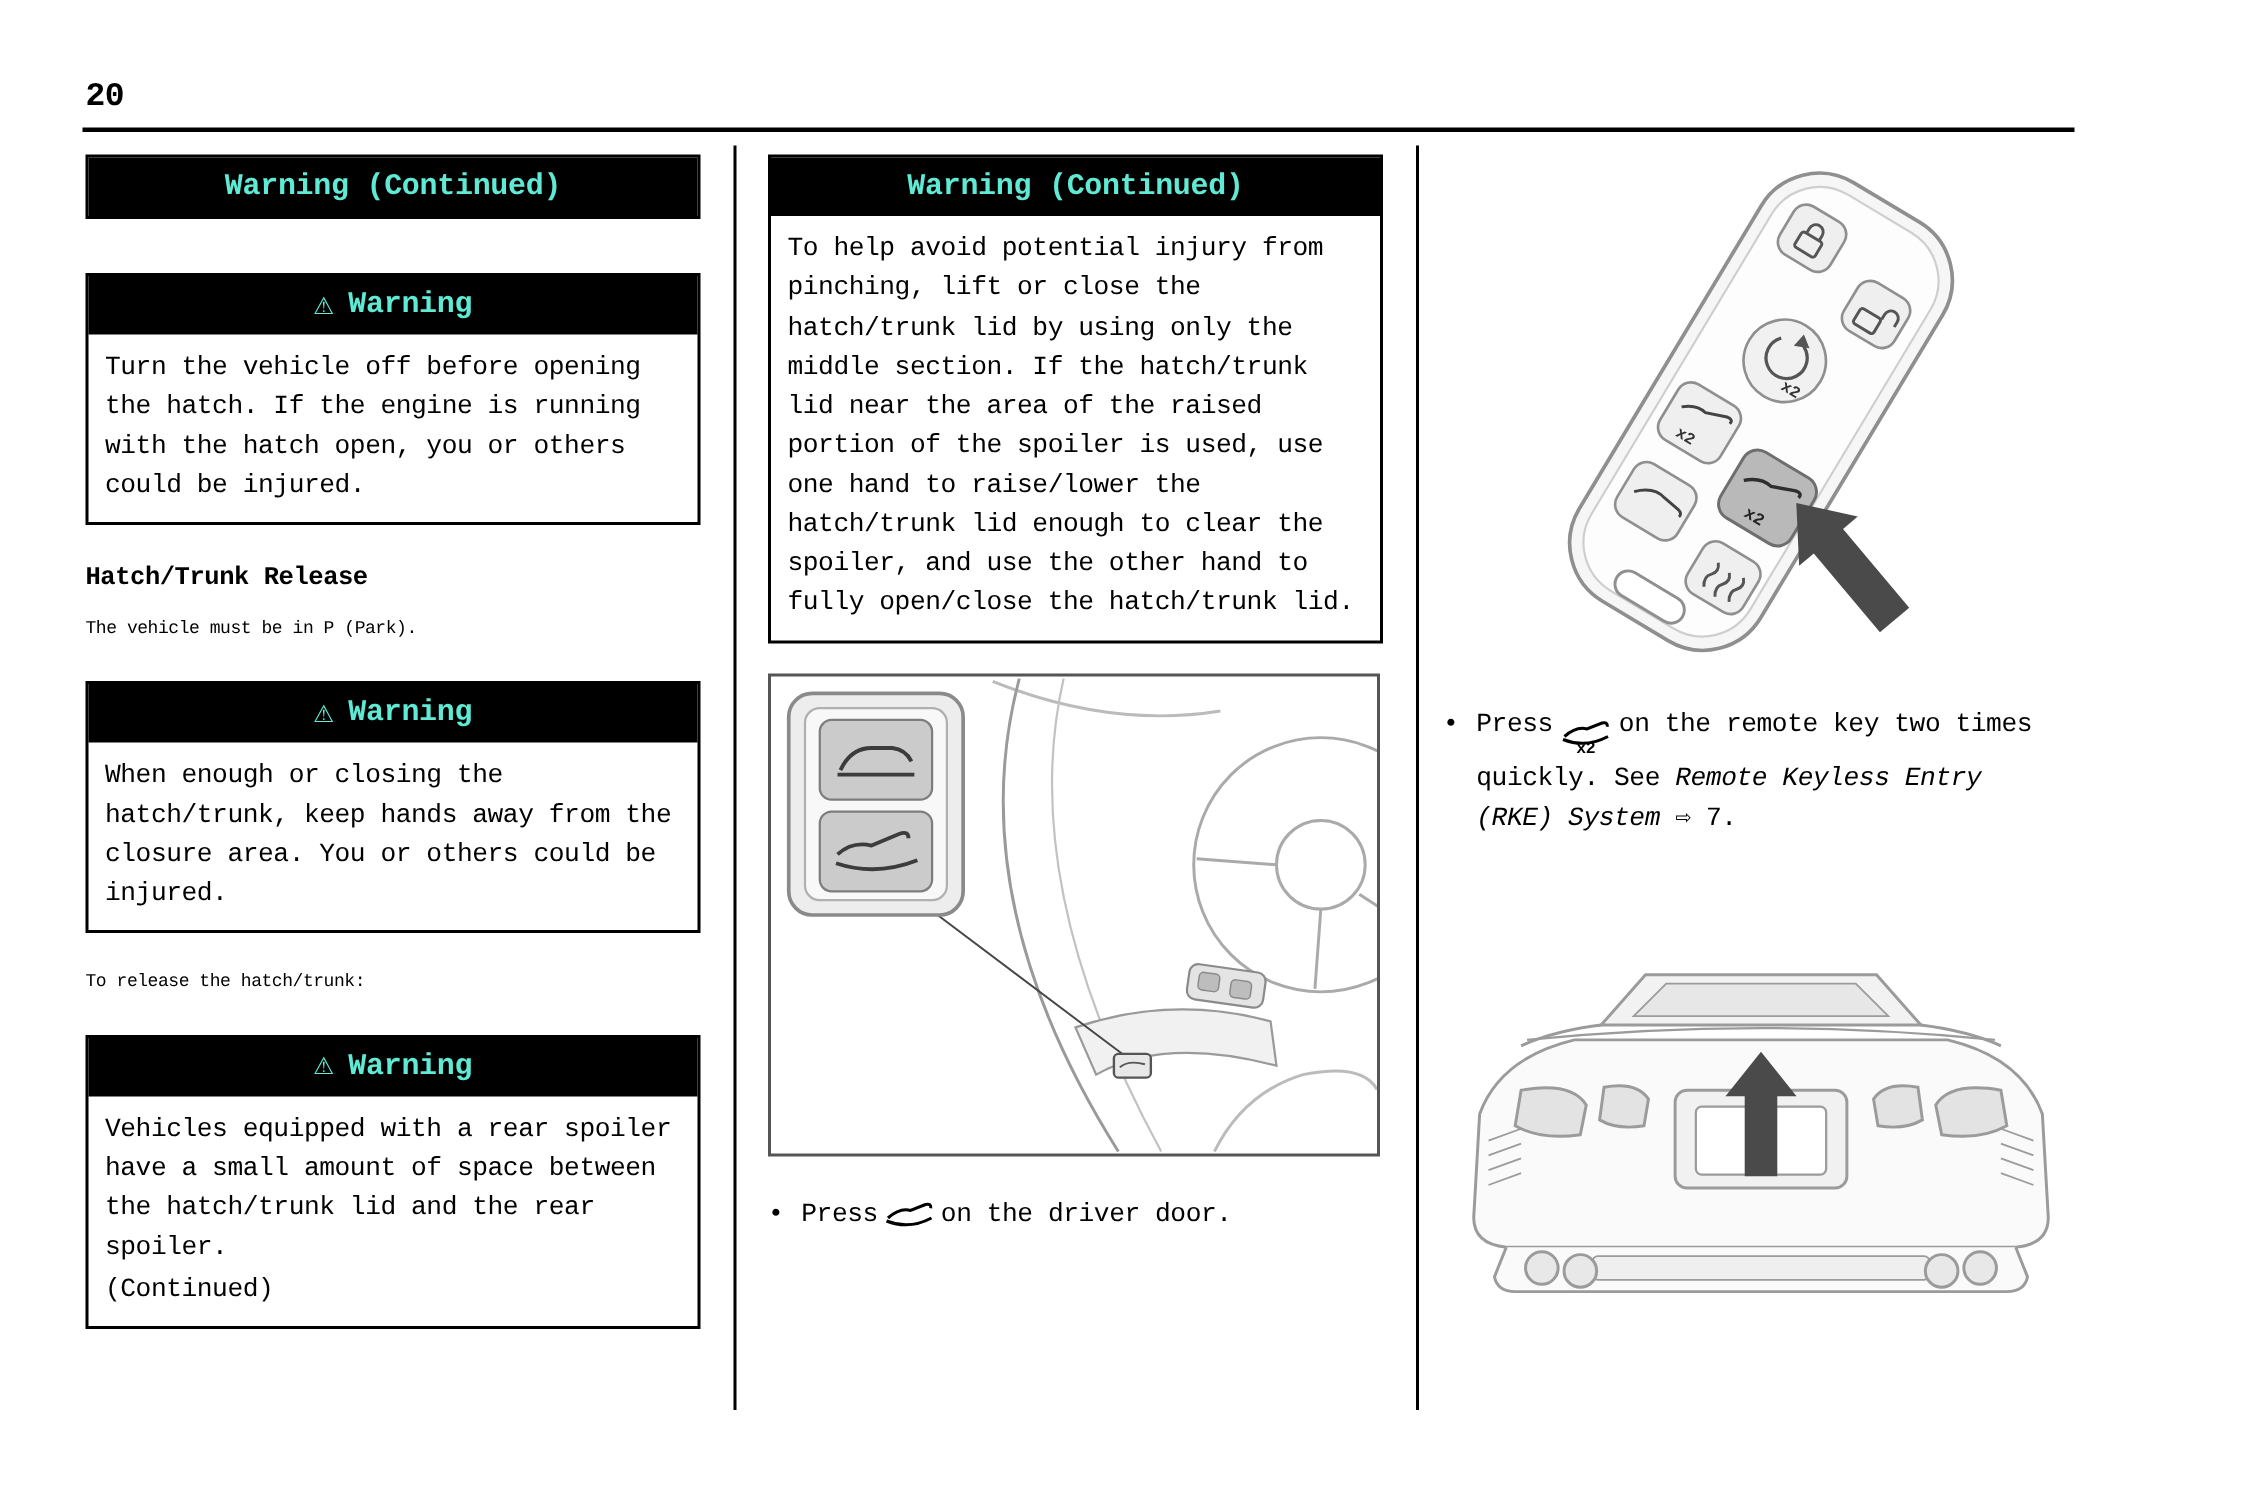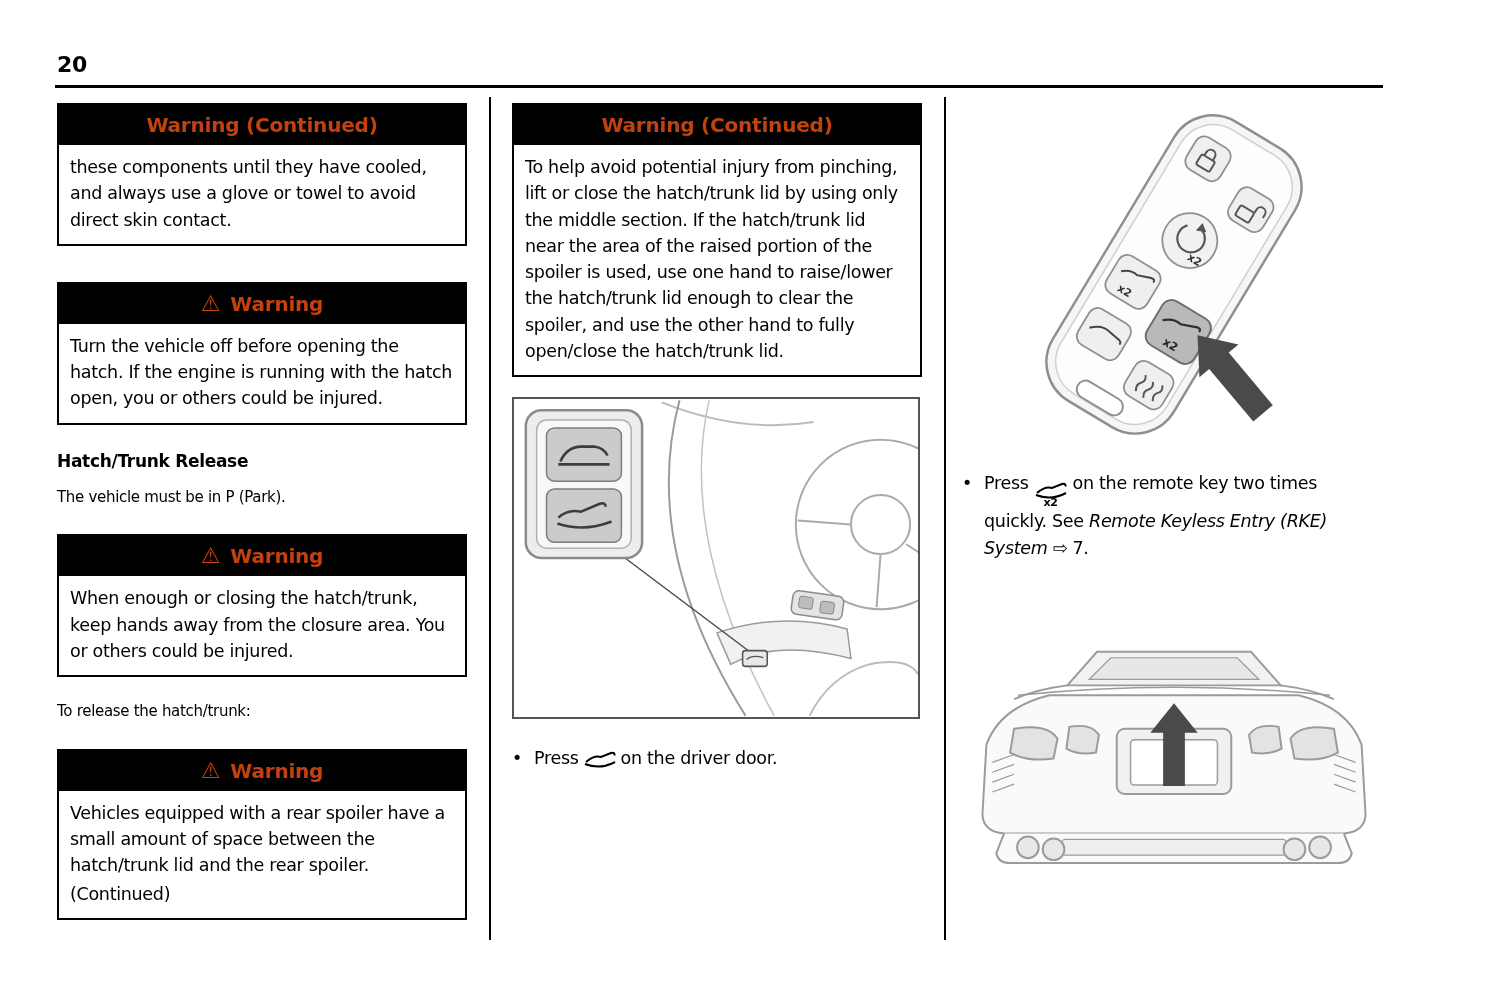--- a/index.html
+++ b/index.html
@@ -3,21 +3,21 @@
 <meta charset="utf-8">
 <style>
   * { box-sizing: border-box; }
   html, body { margin: 0; padding: 0; }
   body {
     width: 1496px; height: 1000px;
     background: #ffffff; color: #000;
     font-family: "DejaVu Sans", "Liberation Sans", sans-serif;
     overflow: hidden;
   }
-  .page { position: relative; width: 1496px; height: 1000px; background: #fff; }
+  .page { position: relative; width: 1496px; height: 1000px; background: #fff; font-family: Liberation Mono, monospace; }
 
   
   .page-header {
     position: absolute; top: 52px; left: 57px;
     display: flex; gap: 48px; align-items: baseline;
     font-weight: bold; font-size: 22px; letter-spacing: -0.3px;
   }
   .header-rule {
     position: absolute; top: 85px; left: 55px;
     width: 1328px; height: 3px; background: #000;
@@ -30,35 +30,35 @@
   #col-right  { left: 962px; width: 424px; }
   .col-divider {
     position: absolute; top: 97px; width: 2px; height: 843px; background: #000;
   }
   #divider-1 { left: 489px; }
   #divider-2 { left: 944px; }
 
   
   .warnbox { border: 2px solid #000; background: #fff; }
   .warnbox-header {
-    background: #000; color: #c2410c;
+    background: #000; color: #5eead4;
     display: flex; align-items: center; justify-content: center; gap: 10px;
     font-weight: bold; font-size: 20px; padding: 8px 4px;
     letter-spacing: -0.2px;
   }
   .warn-tri { font-size: 22px; line-height: 1; font-weight: normal; }
   .warnbox-body {
     padding: 9px 11px 11px;
     font-size: 17.5px; line-height: 1.5; letter-spacing: -0.3px;
   }
   .continued-note { text-align: left; margin-top: 2px; }
 
   
   .section-heading { font-size: 17px; font-weight: bold; margin: 26px 0 16px; letter-spacing: -0.3px; }
-  .para { font-size: 15px; letter-spacing: -0.3px; line-height: 1.45; }
+  .para { font-size: 12px; letter-spacing: -0.3px; line-height: 1.45; }
   .italic { font-style: italic; }
 
   .bullet { display: flex; gap: 12px; font-size: 17.5px; line-height: 1.55; letter-spacing: -0.3px; }
   .bullet-dot { line-height: 1.55; }
   .bullet-text { flex: 1; }
 
   .inline-icon { vertical-align: -4px; margin: 0 4px; }
   .icon-stack {
     display: inline-flex; flex-direction: column; align-items: center;
     vertical-align: -10px; margin: 0 5px;
@@ -100,21 +100,20 @@
 
   <div class="col-divider" id="divider-1"></div>
   <div class="col-divider" id="divider-2"></div>
 
   <div class="column" id="col-left">
 
     <div class="warnbox first" id="warnbox-continued">
       <div class="warnbox-header">
         <span>Warning  (Continued)</span>
       </div>
-      <div class="warnbox-body">these components until they have cooled, and always use a glove or towel to avoid direct skin contact.</div>
     </div>
 
     <div class="warnbox" id="warnbox-engine">
       <div class="warnbox-header">
         <span class="warn-tri">⚠</span>
         <span>Warning</span>
       </div>
       <div class="warnbox-body">Turn the vehicle off before opening the hatch. If the engine is running with the hatch open, you or others could be injured.</div>
     </div>
 

